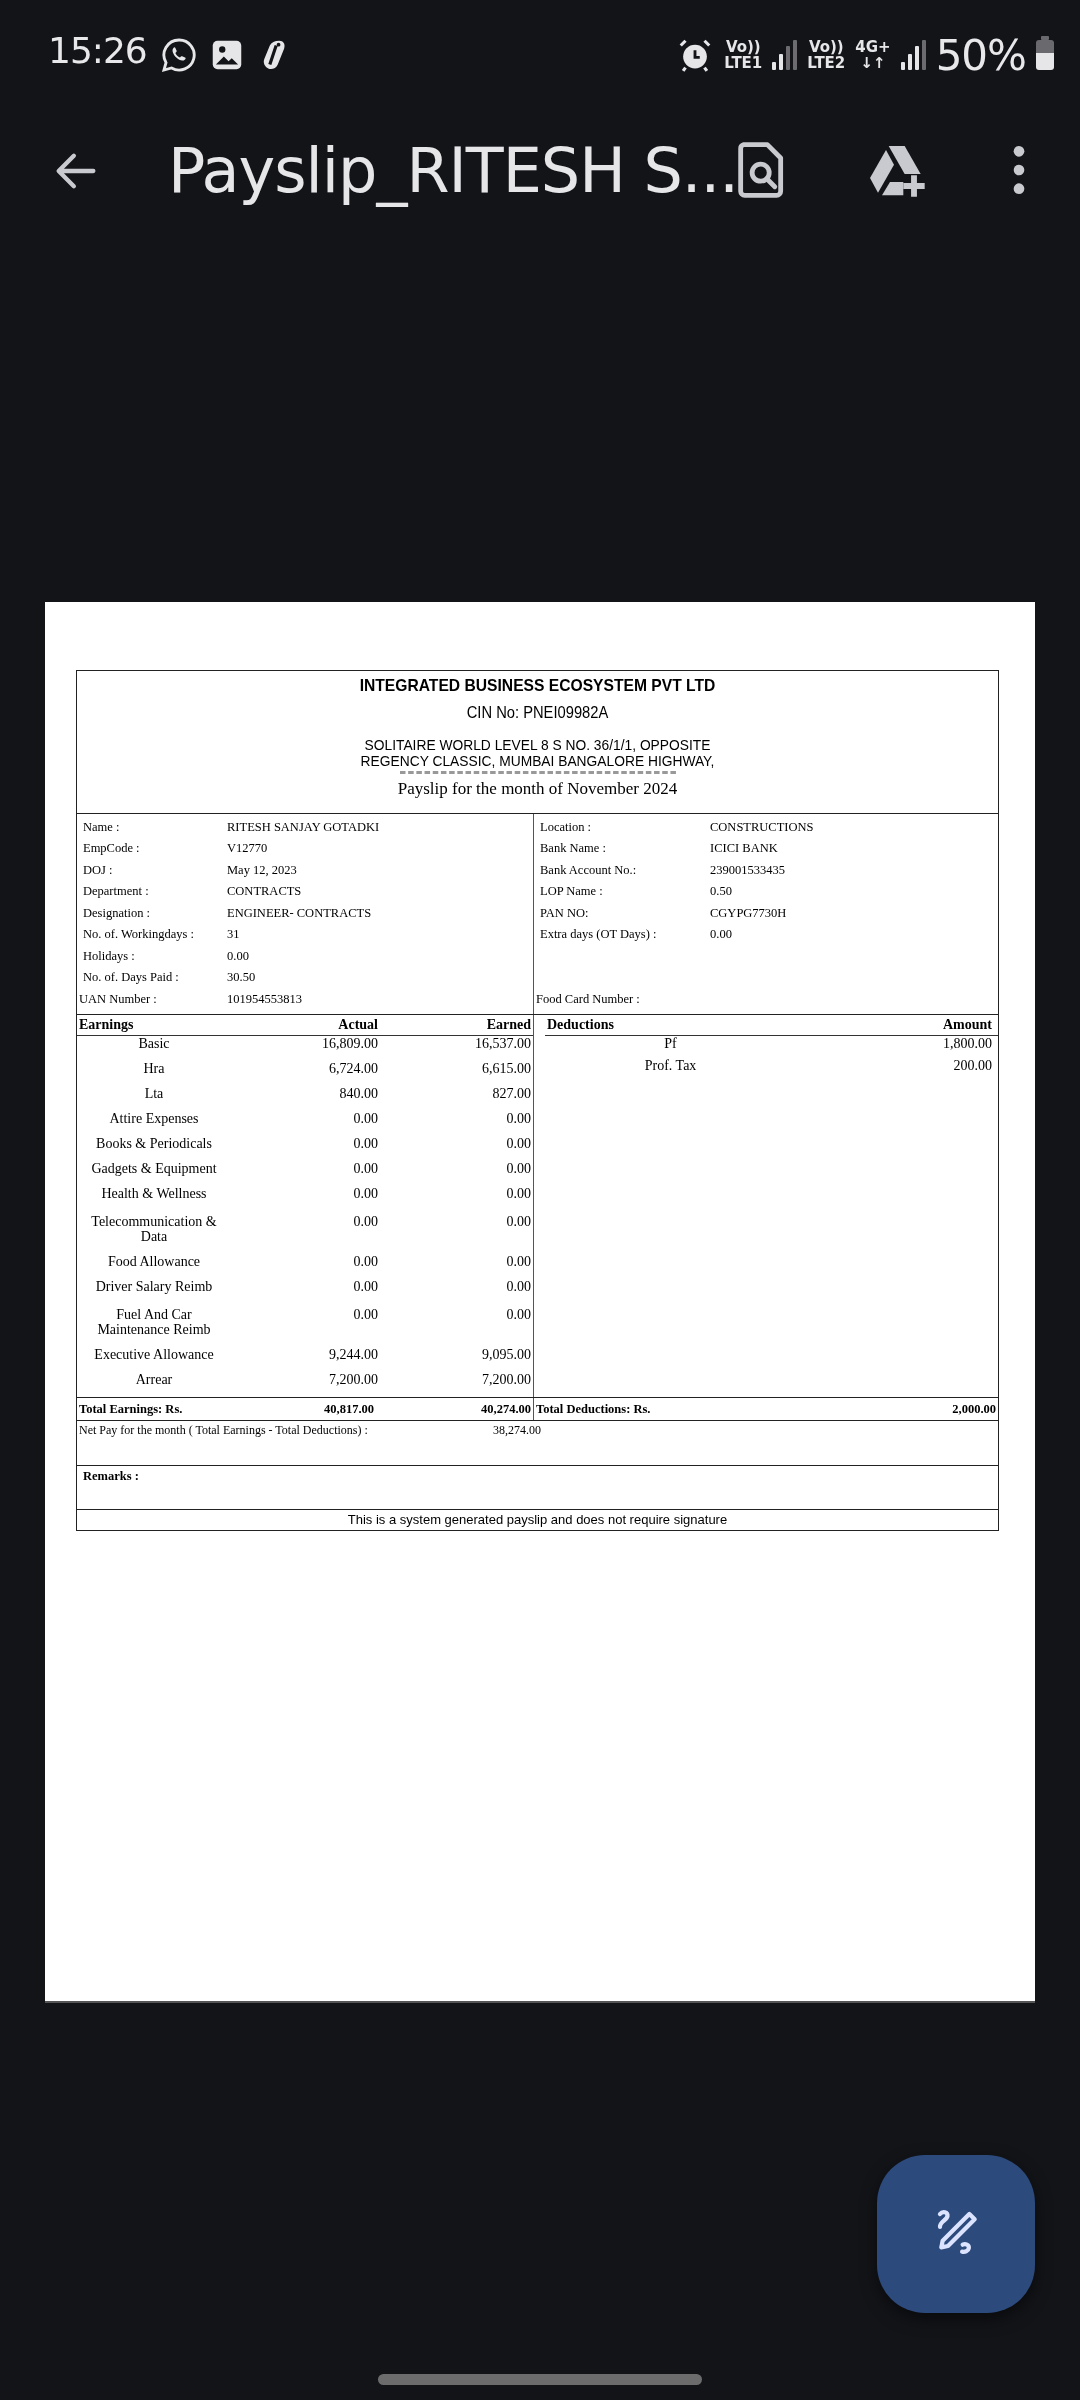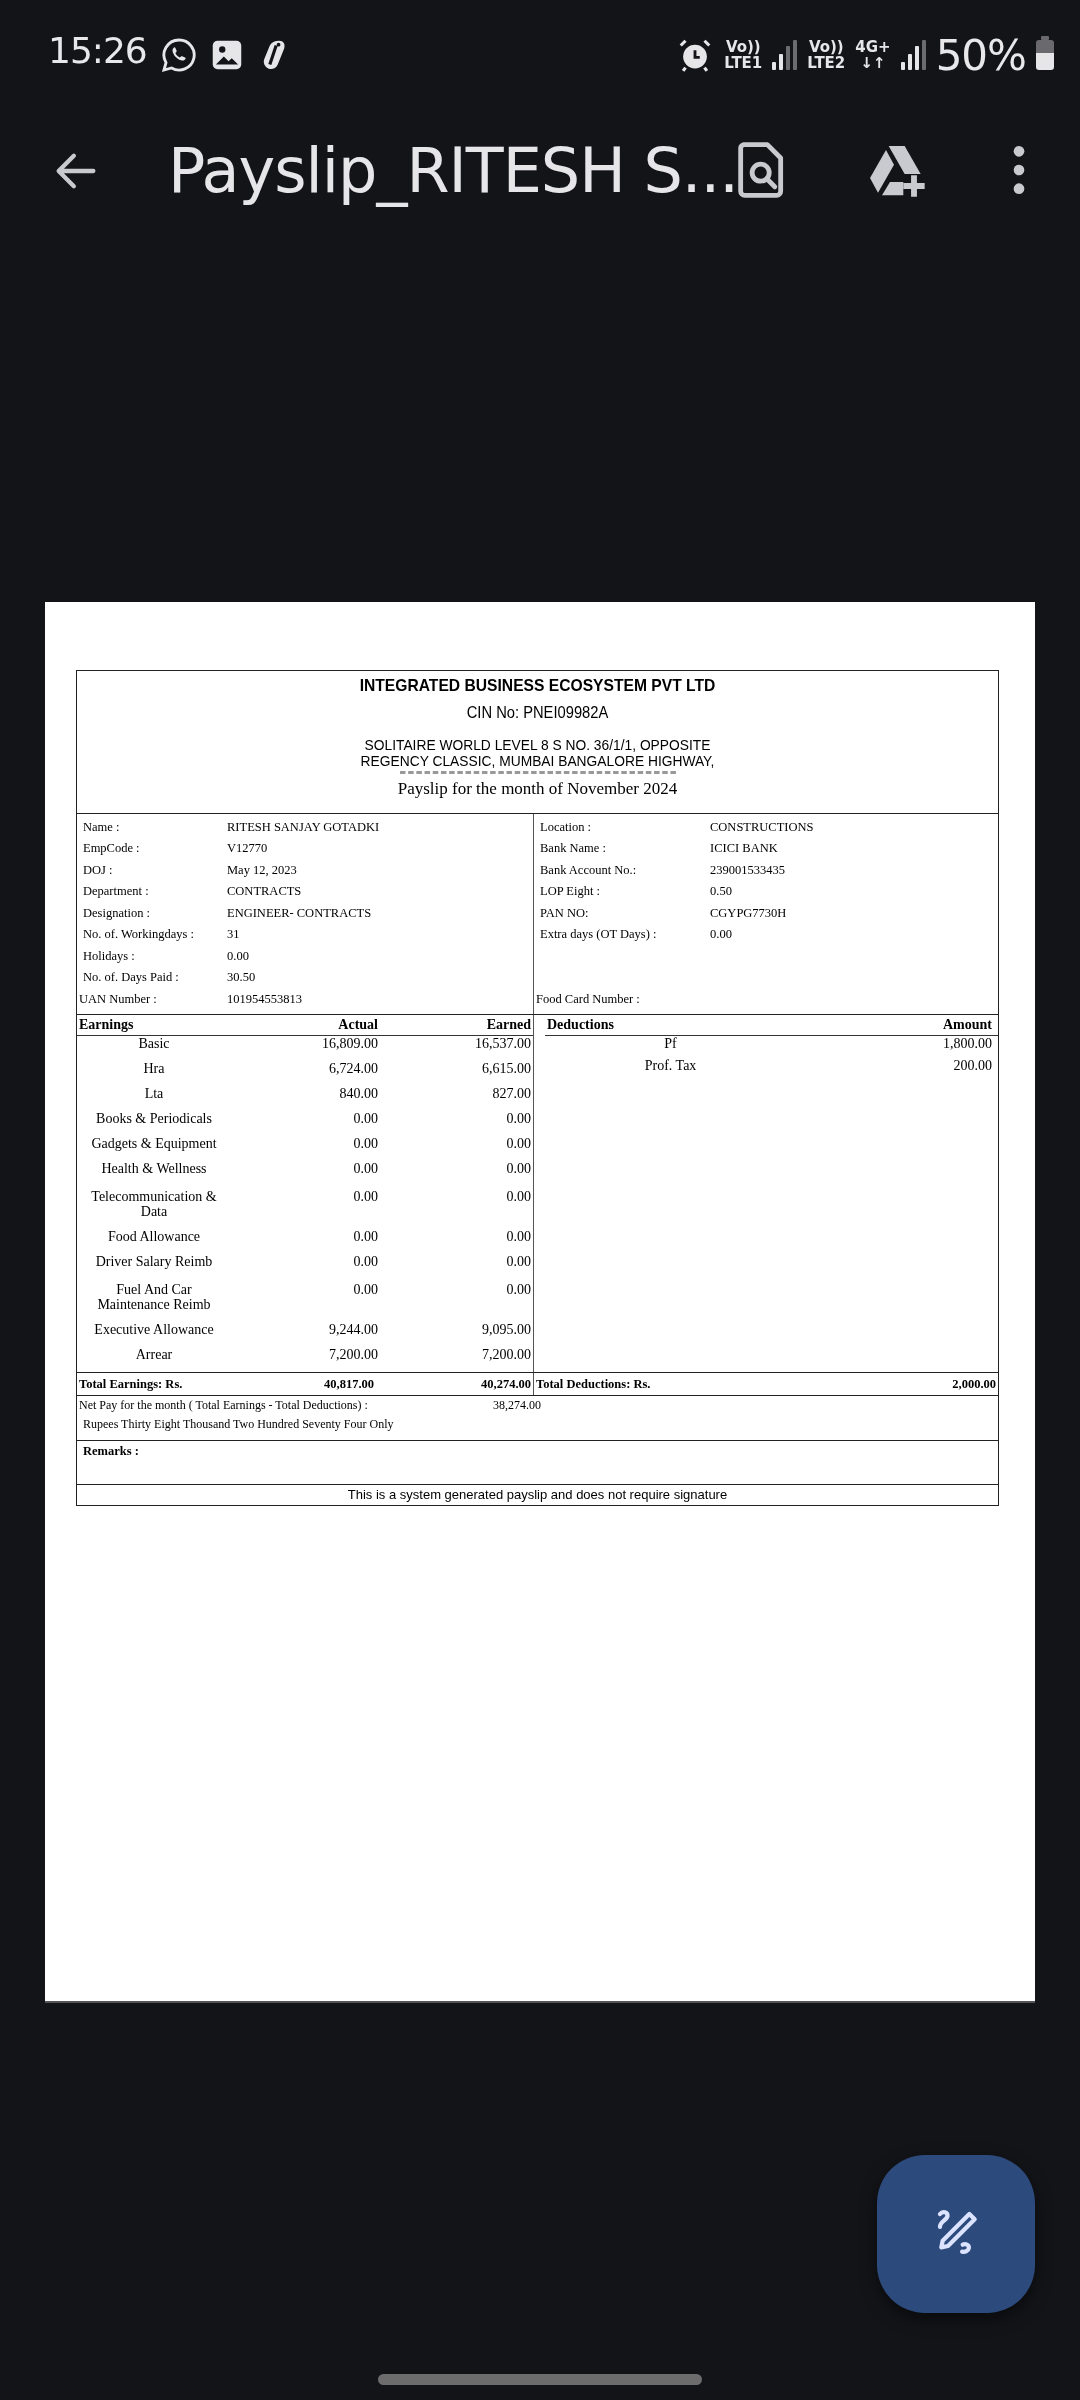--- a/index.html
+++ b/index.html
@@ -212,21 +212,21 @@
           </div>
         <div class="irow" style="top:27px">
             <span class="lbl">Bank Name :</span>
             <span class="val">ICICI BANK</span>
           </div>
         <div class="irow" style="top:49px">
             <span class="lbl">Bank Account No.:</span>
             <span class="val">239001533435</span>
           </div>
         <div class="irow" style="top:70px">
-            <span class="lbl">LOP Eight :</span>
+            <span class="lbl">LOP Name :</span>
             <span class="val">0.50</span>
           </div>
         <div class="irow" style="top:92px">
             <span class="lbl">PAN NO:</span>
             <span class="val">CGYPG7730H</span>
           </div>
         <div class="irow" style="top:113px">
             <span class="lbl">Extra days (OT Days) :</span>
             <span class="val">0.00</span>
           </div>
@@ -257,20 +257,25 @@
                 <td>Hra</td>
                 <td class="num">6,724.00</td>
                 <td class="num">6,615.00</td>
               </tr>
               <tr>
                 <td>Lta</td>
                 <td class="num">840.00</td>
                 <td class="num">827.00</td>
               </tr>
               <tr>
+                <td>Attire Expenses</td>
+                <td class="num">0.00</td>
+                <td class="num">0.00</td>
+              </tr>
+              <tr>
                 <td>Books &amp; Periodicals</td>
                 <td class="num">0.00</td>
                 <td class="num">0.00</td>
               </tr>
               <tr>
                 <td>Gadgets &amp; Equipment</td>
                 <td class="num">0.00</td>
                 <td class="num">0.00</td>
               </tr>
               <tr>
@@ -343,21 +348,20 @@
         <span>Total Deductions: Rs.</span>
         <span>2,000.00</span>
       </div>
     </div>
 
     <div class="net-block">
       <div class="net-row">
         <span style="width:414px">Net Pay for the month ( Total Earnings - Total Deductions) :</span>
         <span>38,274.00</span>
       </div>
-      <div class="net-row" style="padding-left:4px">Rupees Thirty Eight Thousand Two Hundred Seventy Four Only</div>
     </div>
 
     <div class="remarks">Remarks :</div>
     <div class="footer">This is a system generated payslip and does not require signature</div>
   </div>
 </div>
 
 <div class="fab">
   <svg width="64" height="64" viewBox="0 0 24 24">
     <path d="M6 4.5c1-1.2 3-.8 2.8.8-.2 1.4-3 2.3-2.8 4" stroke="#dbe3ff" stroke-width="1.6" fill="none" stroke-linecap="round"></path>

